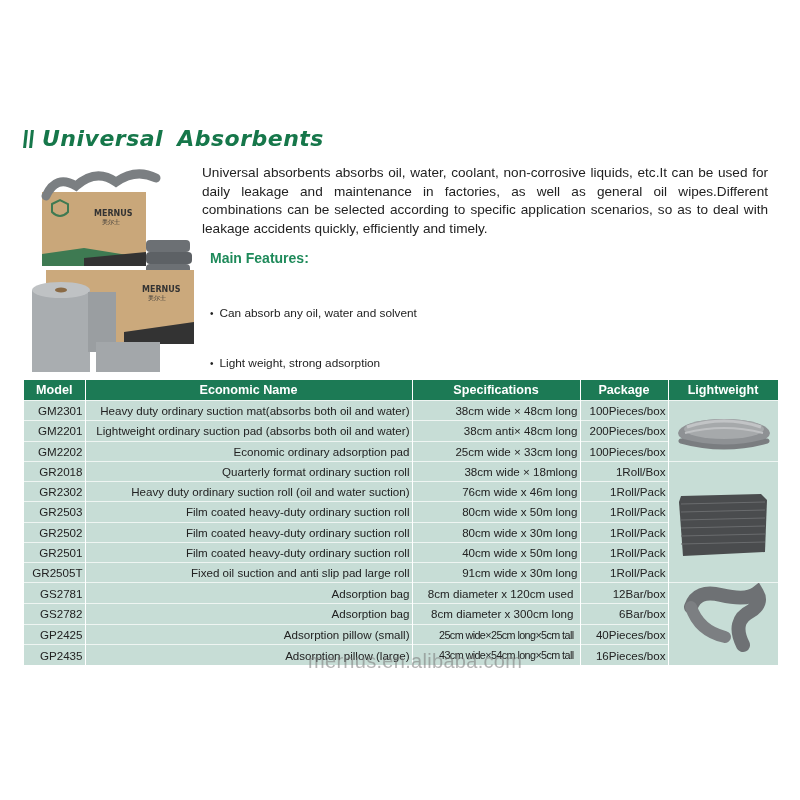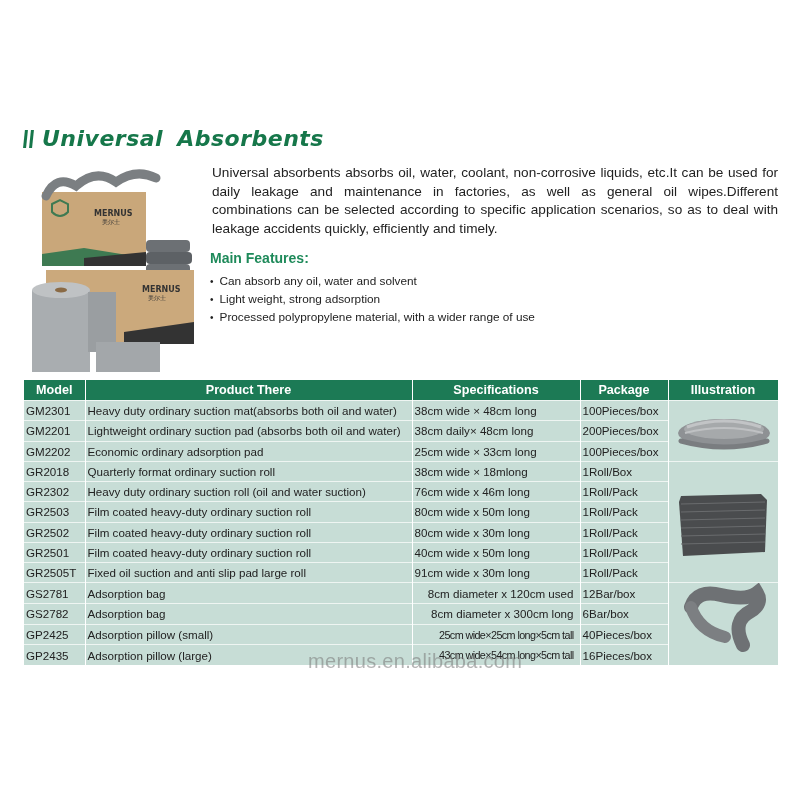--- a/index.html
+++ b/index.html
@@ -12,43 +12,43 @@
     font-family:"DejaVu Sans", sans-serif; font-weight:bold; font-style:italic;
     font-size:22px; color:#16774a; letter-spacing:0.5px; white-space:nowrap;
   }
   .title .bars { display:inline-block; margin-right:6px; }
   .title .bars i { display:inline-block; width:3px; height:18px; background:#16774a; margin-right:3px; vertical-align:-2px; transform:skewX(-6deg); }
   .title .word2 { margin-left:14px; }
 
   .product-photo { position:absolute; left:24px; top:162px; width:186px; height:212px; }
 
   .desc {
-    position:absolute; left:212px; top:164px; width:566px;
+    position:absolute; left:202px; top:164px; width:566px;
     font-size:13.6px; line-height:18.6px; color:#222; text-align:justify;
   }
   .features-title {
     position:absolute; left:210px; top:250px; font-size:14px; font-weight:bold; color:#1e8a5a;
   }
   .features {
     position:absolute; left:210px; top:272px; list-style:none; margin:0; padding:0;
     font-size:11.8px; color:#222;
   }
-  .features li { height:18.2px; line-height:18.2px; white-space:nowrap; }
+  .features li { height:18.2px; line-height:18.2px; white-space:nowrap;margin-top:32px; }
   .features li::before { content:"\2022"; margin-right:6px; font-size:10px; }
 
   table.spec {
     position:absolute; left:24px; top:380px; width:754px;
     border-collapse:collapse; table-layout:fixed; font-size:11.6px;
   }
   table.spec th {
     background:#1c7a55; color:#fff; font-weight:bold; font-size:12.6px; height:20px;
     border-right:1px solid #ffffff; padding:0; text-align:center;
   }
   table.spec td {
-    background:#c7ddd6; color:#222; height:19.2px; padding:0 2px; text-align:left;
+    background:#c7ddd6; color:#222; height:19.2px; padding:0 2px; text-align:right;
     border-top:1px solid #eef5f2; border-right:1px solid #ffffff; white-space:nowrap; overflow:hidden;
   }
   table.spec td.illus { padding:0; vertical-align:middle; background:#c7ddd6; }
   table.spec td.spec-right { text-align:right; padding-right:6px; }
   .condensed { letter-spacing:-0.6px; font-size:10.8px; }
 
   .watermark {
     position:absolute; left:308px; top:650px; font-size:20px; color:rgba(120,120,120,0.55);
     font-family:"Liberation Sans", sans-serif; letter-spacing:0.3px; pointer-events:none;
   }
@@ -103,24 +103,24 @@
   <colgroup>
     <col style="width:61px">
       <col style="width:327px">
       <col style="width:168px">
       <col style="width:88px">
       <col style="width:110px">
   </colgroup>
   <thead>
     <tr>
       <th>Model</th>
-      <th>Product There</th>
+      <th>Economic Name</th>
       <th>Specifications</th>
       <th>Package</th>
-      <th>Illustration</th>
+      <th>Lightweight</th>
     </tr>
   </thead>
   <tbody>
     <tr>
       <td>GM2301</td>
       <td>Heavy duty ordinary suction mat(absorbs both oil and water)</td>
       <td>38cm wide × 48cm long</td>
       <td>100Pieces/box</td>
       <td class="illus" rowspan="3">
         <svg width="110" height="58" viewBox="0 0 110 58">
@@ -128,21 +128,21 @@
           <ellipse cx="55" cy="28" rx="40" ry="10" fill="#a6a9ab"></ellipse>
           <path d="M18 26 q37 -12 74 0" stroke="#c2c4c6" stroke-width="3" fill="none"></path>
           <path d="M16 32 q39 -10 78 0" stroke="#bfc1c3" stroke-width="2" fill="none"></path>
           <path d="M12 40 q43 12 86 0" stroke="#7a7d80" stroke-width="5" fill="none" stroke-linecap="round"></path>
         </svg>
       </td>
     </tr>
     <tr>
       <td>GM2201</td>
       <td>Lightweight ordinary suction pad (absorbs both oil and water)</td>
-      <td>38cm daily× 48cm long</td>
+      <td>38cm anti× 48cm long</td>
       <td>200Pieces/box</td>
     </tr>
     <tr>
       <td>GM2202</td>
       <td>Economic ordinary adsorption pad</td>
       <td>25cm wide × 33cm long</td>
       <td>100Pieces/box</td>
     </tr>
     <tr>
       <td>GR2018</td>

